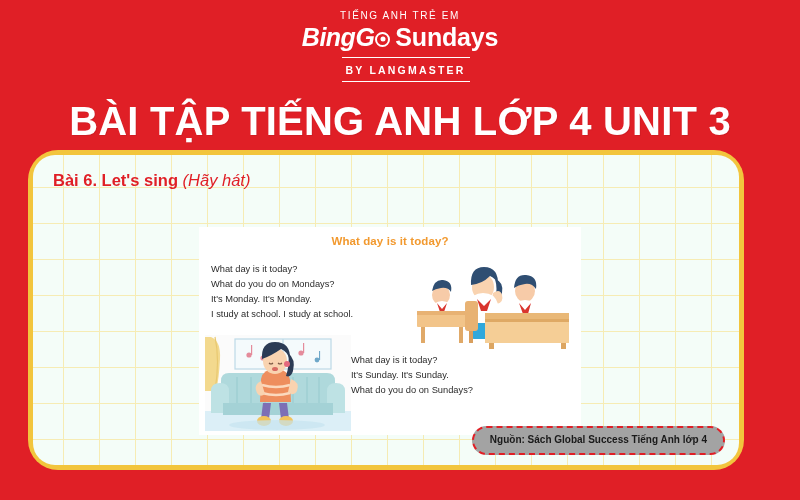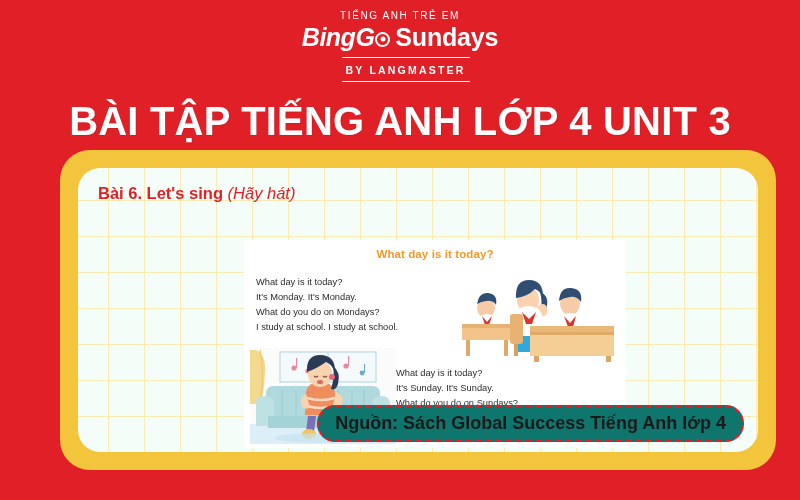--- a/index.html
+++ b/index.html
@@ -80,25 +80,25 @@
     font-size:40px;
     font-weight:bold;
     letter-spacing:0.2px;
     margin-top:17px;
     text-shadow:1px 1px 0 rgba(0,0,0,0.07);
   }
 
   
   .card {
     position:absolute;
-    left:60px; top:150px;
+    left:28px; top:150px;
     width:716px; height:320px;
     background:#F2C53D;
     border-radius:30px;
-    padding:18px;
+    padding:5px;
   }
   .card-inner {
     width:100%; height:100%;
     background:#F4FDF8;
     border-radius:22px;
     position:relative;
     overflow:hidden;
   }
   .grid-bg {
     position:absolute;
@@ -167,25 +167,25 @@
   .illus-sofa {
     position:absolute;
     left:6px; top:108px;
     width:146px; height:96px;
   }
 
   
   .source-badge {
     position:absolute;
     right:14px; bottom:10px;
-    background:#0f766e;
+    background:#a3a3a3;
     border:2px dashed #E01F26;
     border-radius:18px;
     padding:7px 16px 8px 16px;
-    font-size:18px;
+    font-size:10px;
     font-weight:bold;
     color:#1A1A1A;
     white-space:nowrap;
     line-height:1;
   }
 </style>
 </head>
 <body>
 
 <div class="header">
@@ -211,22 +211,22 @@
       <span class="ex-bold">Bài 6. Let's sing</span>
       <span class="ex-italic">(Hãy hát)</span>
     </div>
 
     <div class="content-card">
 
       <div class="song-title">What day is it today?</div>
 
       <div class="verse verse-1">
         <div>What day is it today?</div>
+        <div>What do you do on Mondays?</div>
         <div>It's Monday. It's Monday.</div>
-        <div>What do you do on Mondays?</div>
         <div>I study at school. I study at school.</div>
       </div>
 
       <div class="verse verse-2">
         <div>What day is it today?</div>
         <div>It's Sunday. It's Sunday.</div>
         <div>What do you do on Sundays?</div>
       </div>
 
       <svg class="illus-class" viewBox="0 0 160 100">

